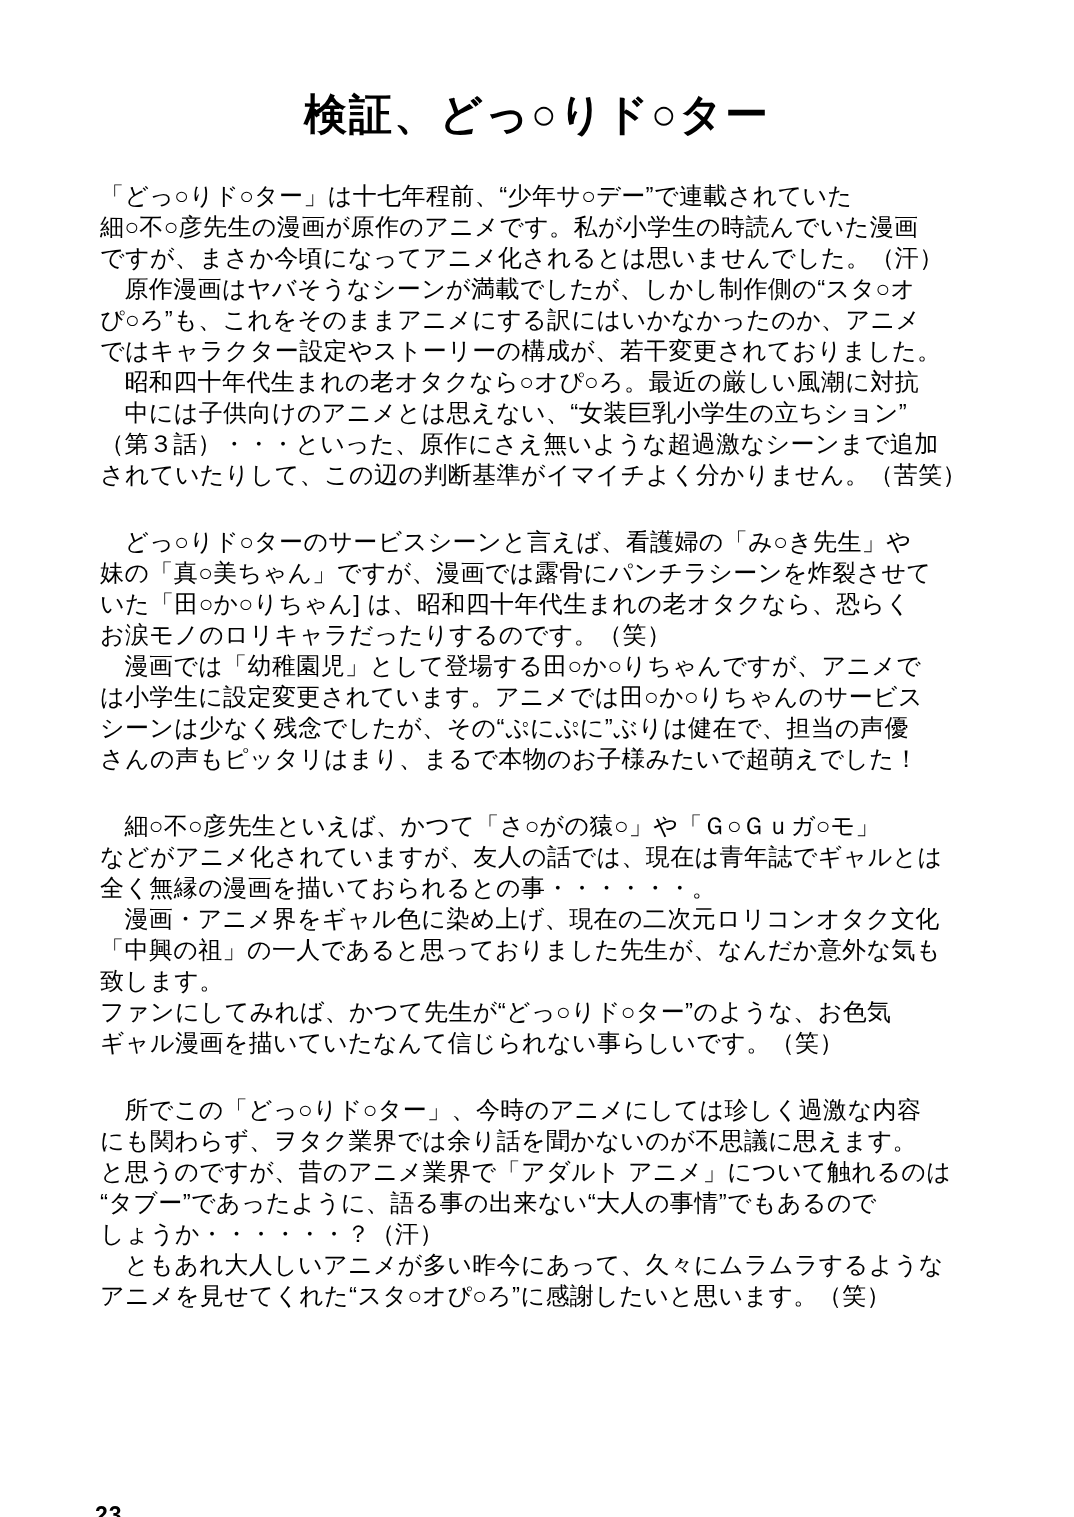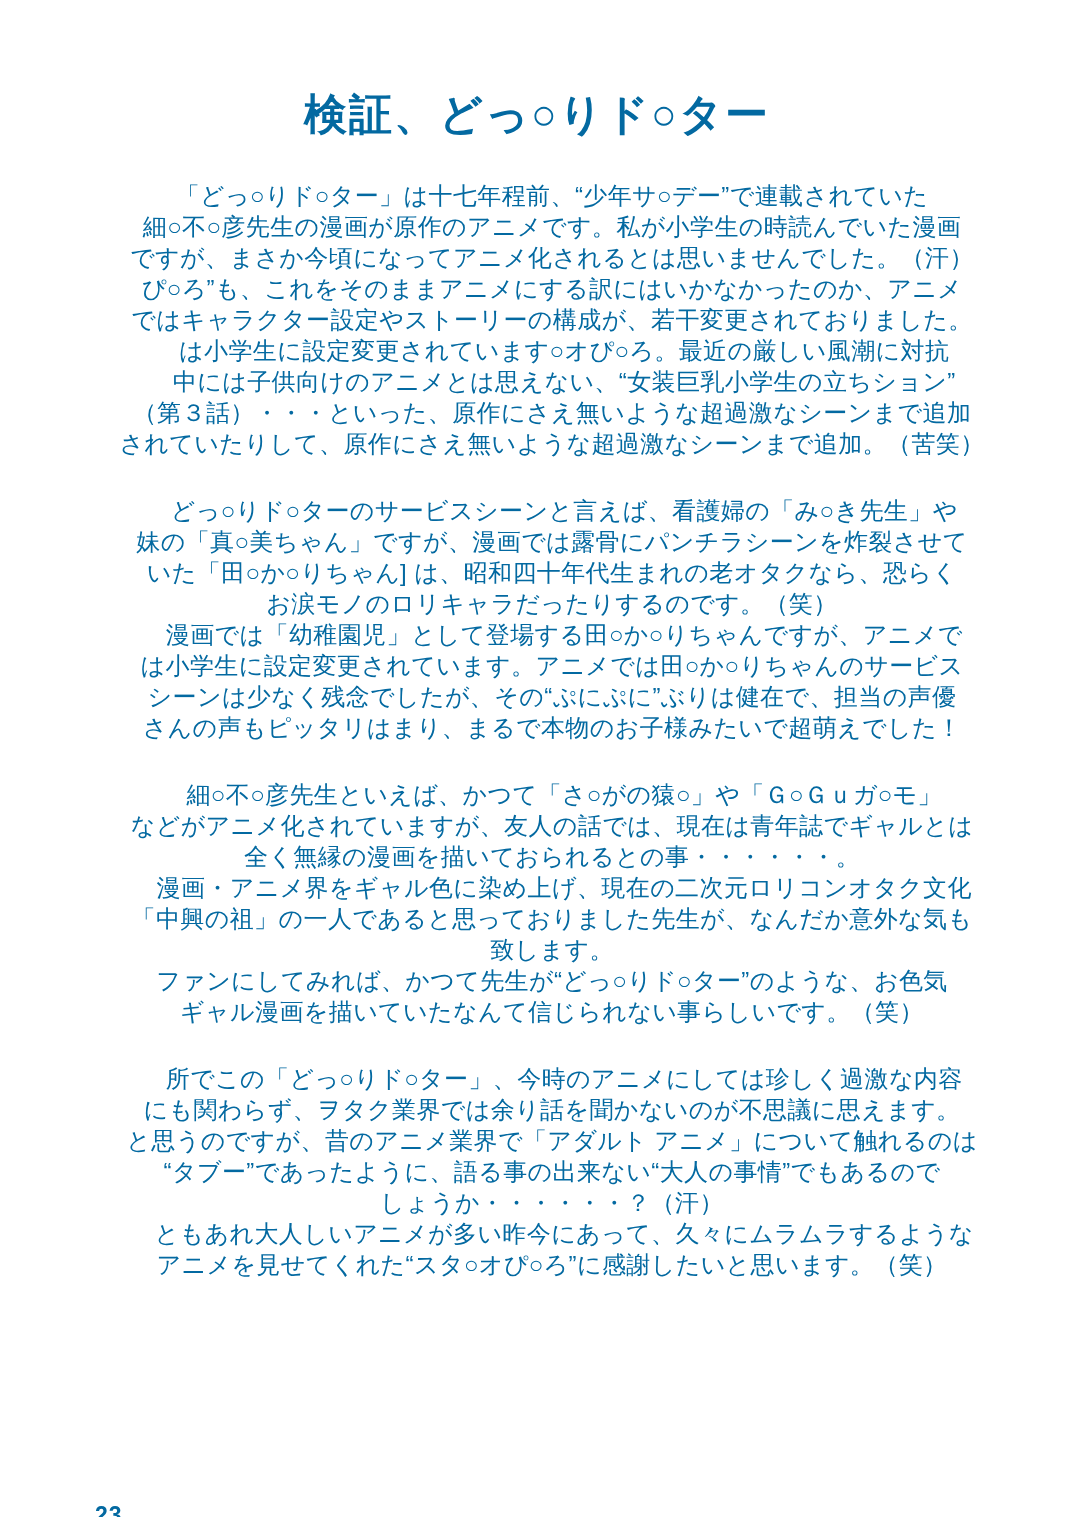--- a/index.html
+++ b/index.html
@@ -6,41 +6,40 @@
     margin: 0;
     padding: 0;
     background: #e8e8e8;
   }
   .page {
     position: relative;
     width: 1074px;
     height: 1517px;
     margin: 0 auto;
     background: #ffffff;
-    color: #0369a1;
+    color: #000000;
     font-family: "Liberation Sans", sans-serif;
     overflow: hidden;
   }
   .title {
     position: absolute;
     top: 86px;
     left: 0;
     width: 100%;
     text-align: center;
     font-size: 43px;
     font-weight: bold;
     letter-spacing: 2px;
     white-space: pre;
   }
   .content {
     position: absolute;
     top: 180px;
-    left: 112px;
+    left: 100px;
     width: 880px;
-    text-align: center;
   }
   .block {
     margin: 0 0 36px 0;
   }
   .block:last-child {
     margin-bottom: 5px;
   }
   .line {
     font-size: 24px;
     line-height: 31px;
@@ -63,26 +62,27 @@
 <div class="page">
 
   <div class="title">検証、どっ○りド○ター</div>
 
   <div class="content">
 
     <div class="block">
       <div class="line">「どっ○りド○ター」は十七年程前、“少年サ○デー”で連載されていた</div>
       <div class="line">細○不○彦先生の漫画が原作のアニメです。私が小学生の時読んでいた漫画</div>
       <div class="line">ですが、まさか今頃になってアニメ化されるとは思いませんでした。（汗）</div>
+      <div class="line">　原作漫画はヤバそうなシーンが満載でしたが、しかし制作側の“スタ○オ</div>
       <div class="line">ぴ○ろ”も、これをそのままアニメにする訳にはいかなかったのか、アニメ</div>
       <div class="line">ではキャラクター設定やストーリーの構成が、若干変更されておりました。</div>
-      <div class="line">　は小学生に設定変更されています○オぴ○ろ。最近の厳しい風潮に対抗</div>
+      <div class="line">　昭和四十年代生まれの老オタクなら○オぴ○ろ。最近の厳しい風潮に対抗</div>
       <div class="line">　中には子供向けのアニメとは思えない、“女装巨乳小学生の立ちション”</div>
       <div class="line">（第３話）・・・といった、原作にさえ無いような超過激なシーンまで追加</div>
-      <div class="line">されていたりして、原作にさえ無いような超過激なシーンまで追加。（苦笑）</div>
+      <div class="line">されていたりして、この辺の判断基準がイマイチよく分かりません。（苦笑）</div>
     </div>
 
     <div class="block">
       <div class="line">　どっ○りド○ターのサービスシーンと言えば、看護婦の「み○き先生」や</div>
       <div class="line">妹の「真○美ちゃん」ですが、漫画では露骨にパンチラシーンを炸裂させて</div>
       <div class="line">いた「田○か○りちゃん] は、昭和四十年代生まれの老オタクなら、恐らく</div>
       <div class="line">お涙モノのロリキャラだったりするのです。（笑）</div>
       <div class="line">　漫画では「幼稚園児」として登場する田○か○りちゃんですが、アニメで</div>
       <div class="line">は小学生に設定変更されています。アニメでは田○か○りちゃんのサービス</div>
       <div class="line">シーンは少なく残念でしたが、その“ぷにぷに”ぶりは健在で、担当の声優</div>

